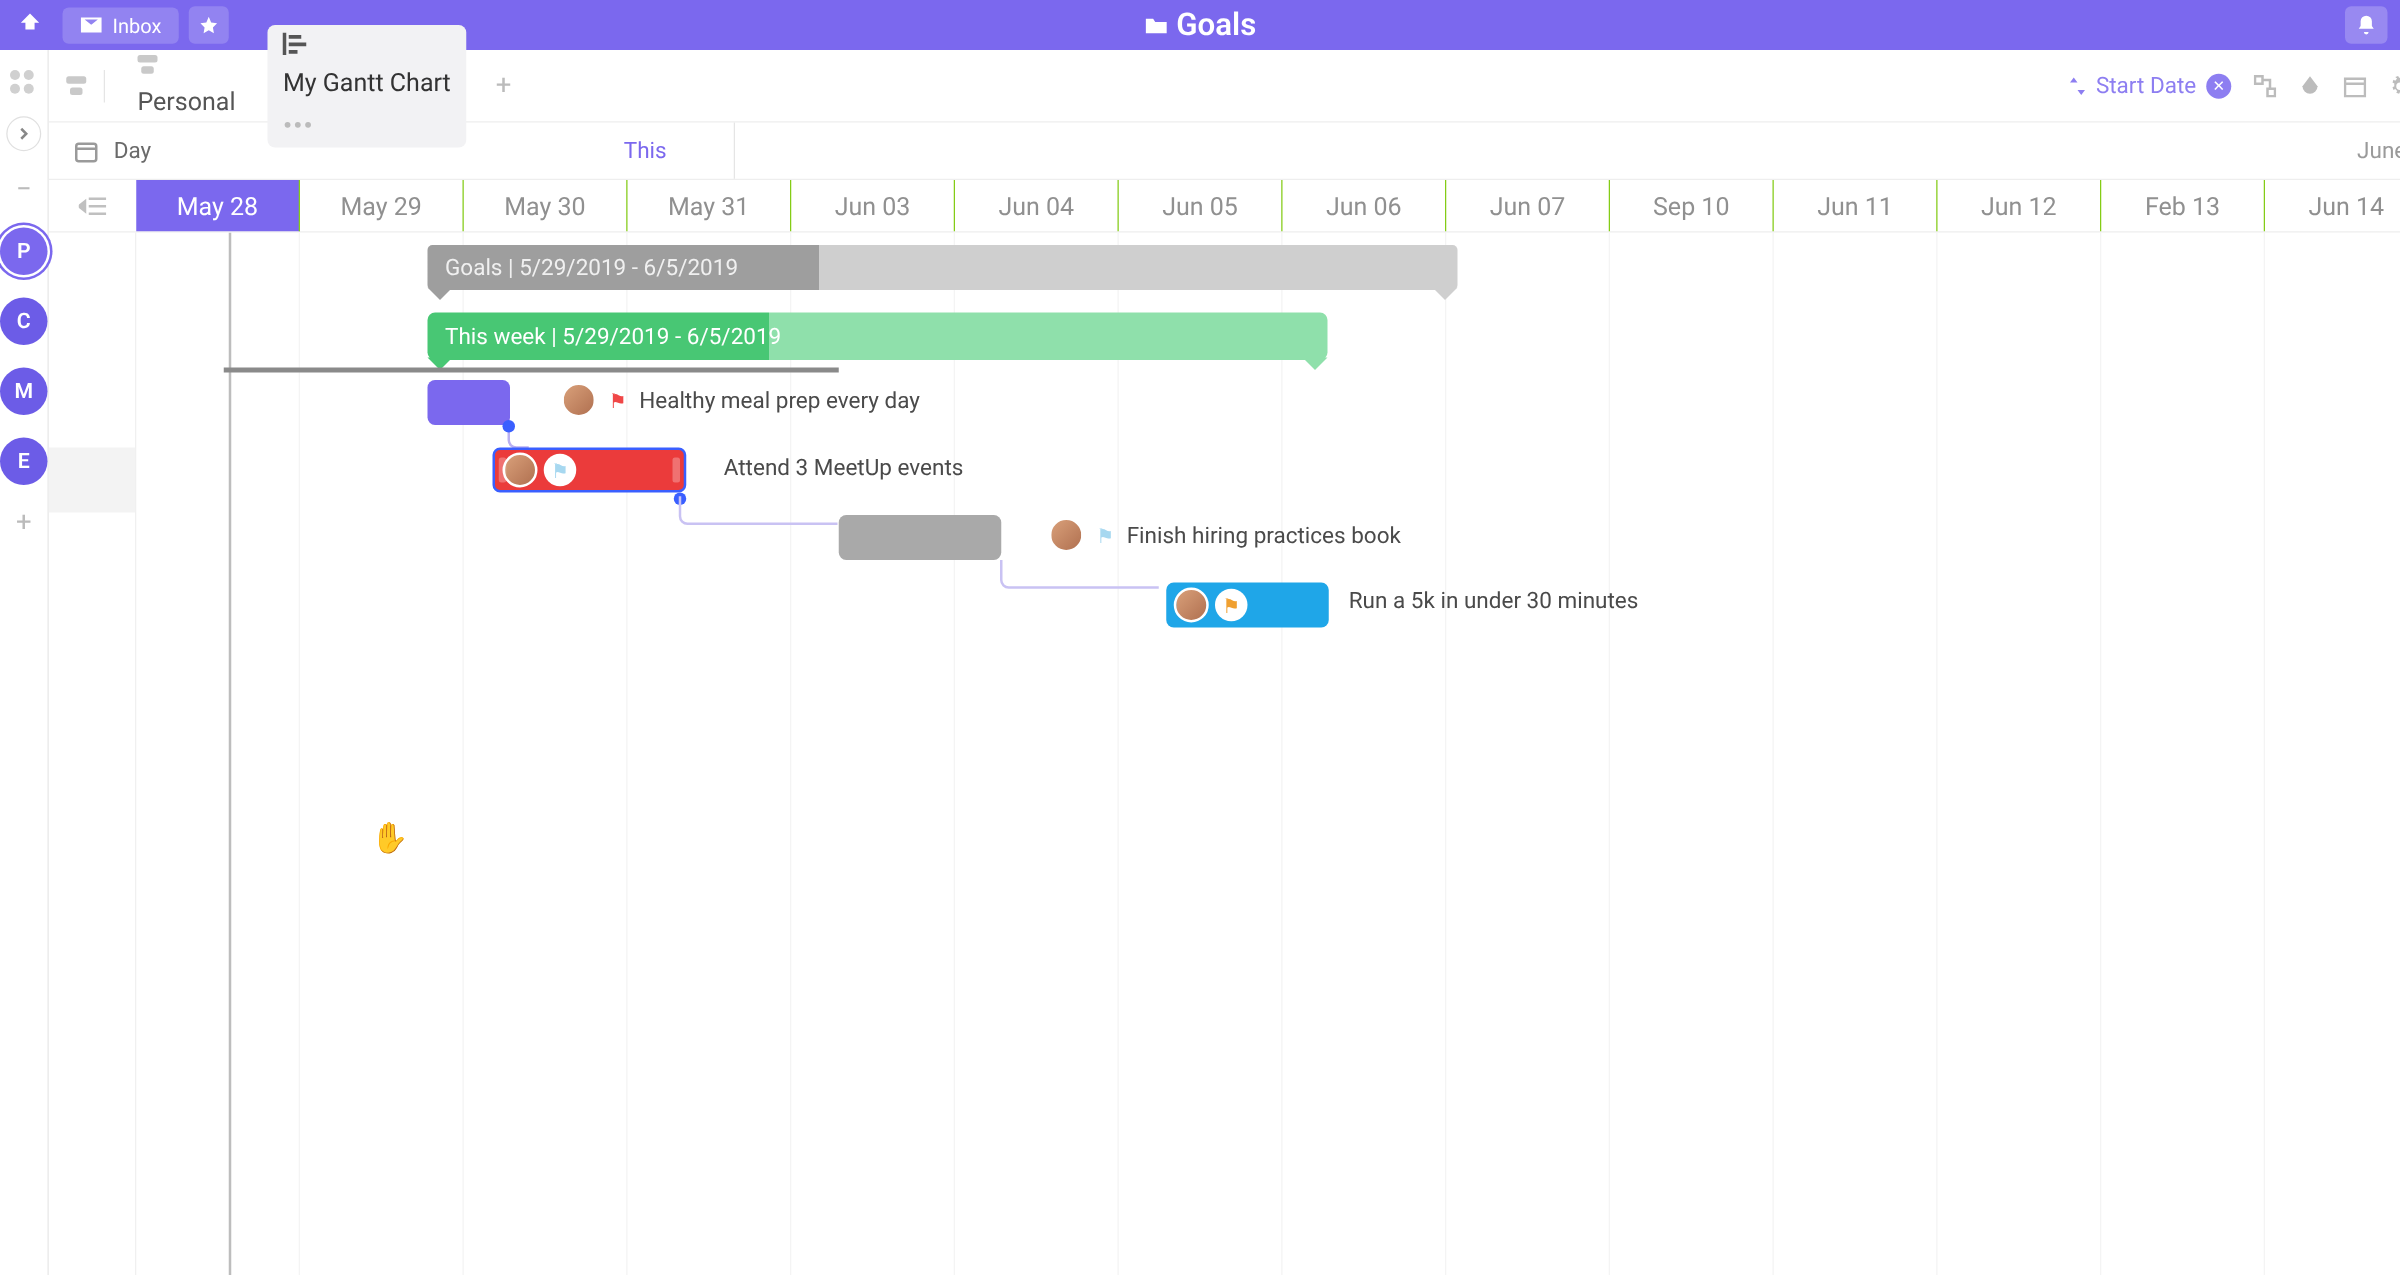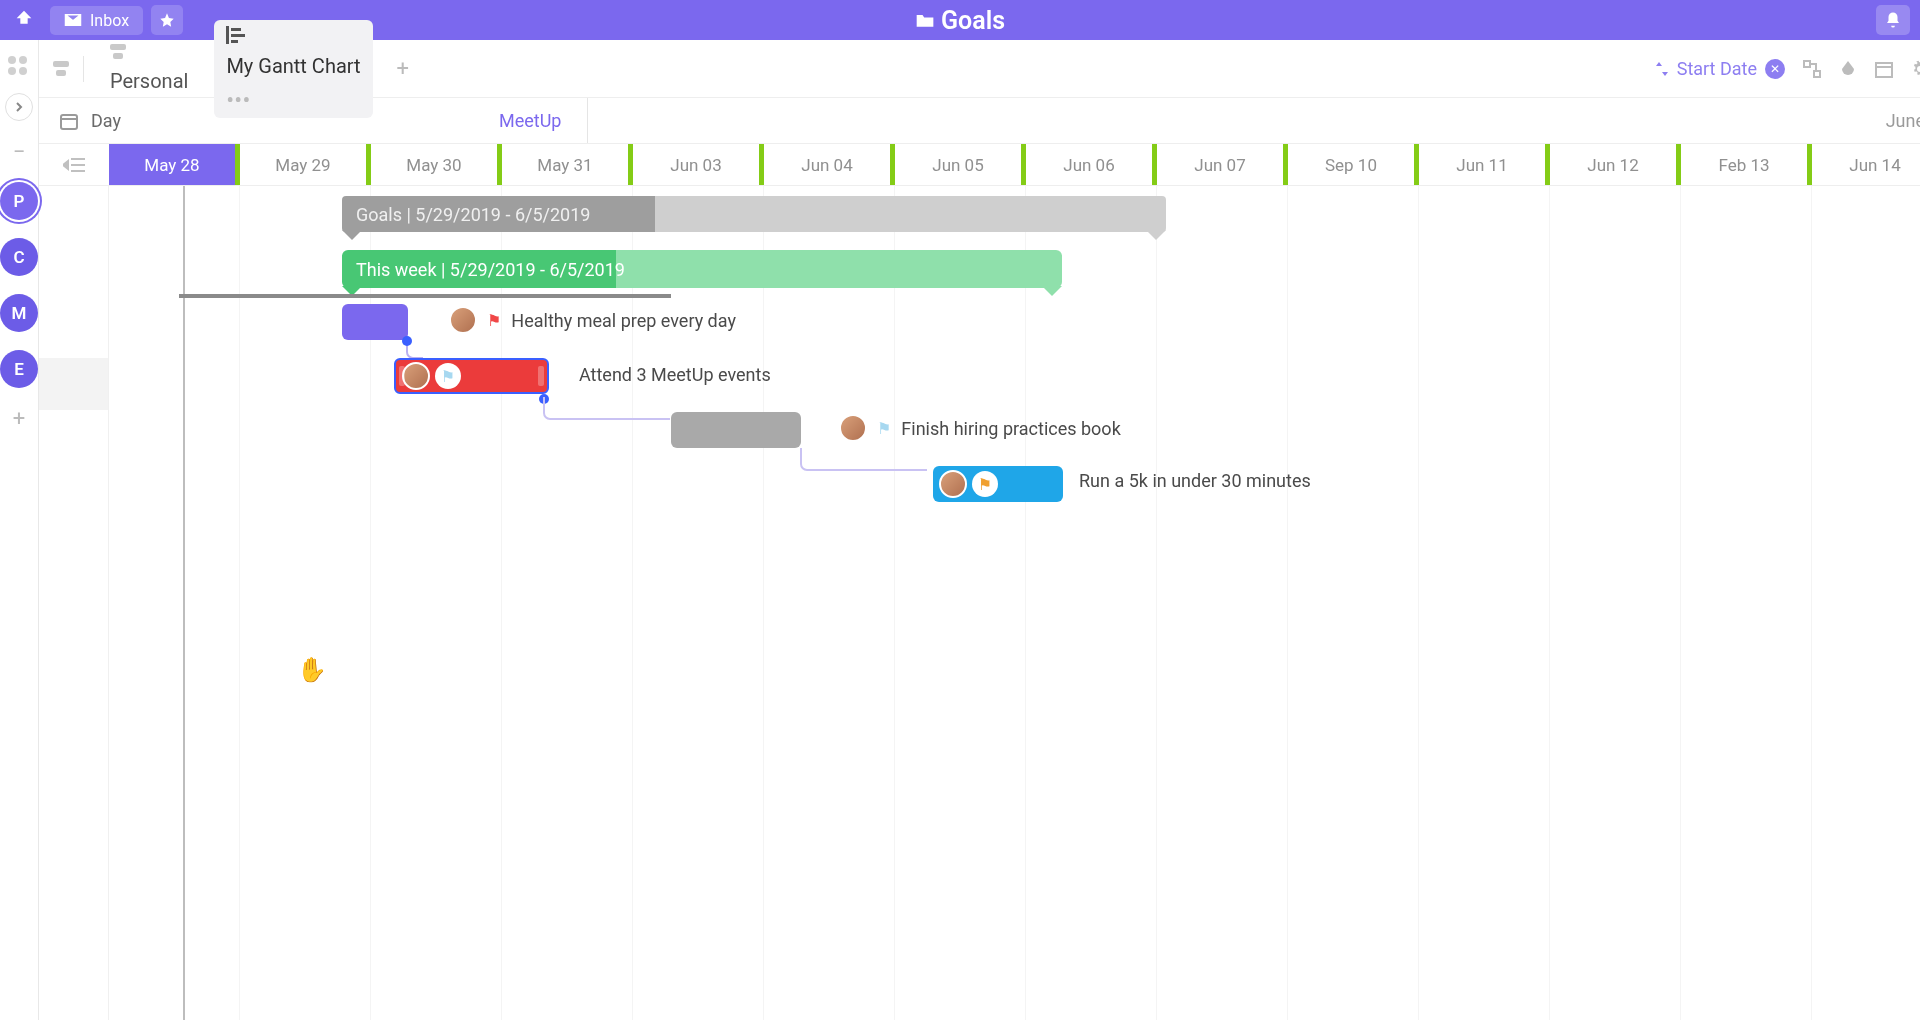--- a/index.html
+++ b/index.html
@@ -40,21 +40,21 @@
 .tb-ic { color: #bcbcbc; cursor: pointer; font-size: 18px; }
 
 .daybar { height: 46px; border-bottom: 1px solid #eee; display: flex; align-items: center; padding-left: 20px; position: relative; }
 .day-left { display: flex; align-items: center; gap: 12px; color: #6a6a6a; font-size: 18px; }
 .today-link { color: #7b68ee; font-size: 18px; cursor: pointer; position: absolute; left: 460px; }
 .month-lbl { position: absolute; right: 18px; color: #9a9a9a; font-size: 18px; }
 .daydivider { position:absolute; left:548px; top:0; bottom:0; width:1px; background:#e5e5e5; }
 
 .datesrow { height: 42px; border-bottom: 1px solid #eee; display: flex; position: relative; }
 .dates-left { width: 70px; display:flex; align-items:center; justify-content:center; color:#c0c0c0; }
-.date-cell { flex: 0 0 131px; display: flex; align-items: center; justify-content: center; color: #909090; font-size: 17px; border-right: 5px solid #84cc16; cursor:pointer; }
+.date-cell { flex: 0 0 131px; display: flex; align-items: center; justify-content: center; color: #909090; font-size: 20px; border-right: 1px solid #84cc16; cursor:pointer; }
 .date-cell.hl { background: #7b68ee; color: #fff; }
 
 .gantt-area { flex: 1; position: relative; overflow: hidden; }
 .grid { position: absolute; inset: 0; display: flex; }
 .grid-left { width: 70px; border-right: 1px solid #f0f0f0; position:relative; }
 .grid-left .row-hl { position:absolute; left:0; right:0; top:172px; height:52px; background:#f3f3f3; }
 .grid-col { flex: 0 0 131px; border-right: 1px solid #f4f4f4; }
 
 .today-line { position: absolute; top:0; bottom:0; width:2px; background:#bdbdbd; left:144px; }
 
@@ -203,21 +203,21 @@
     </div>
 
     <div class="daybar">
       <div class="day-left">
         <svg width="20" height="20" viewBox="0 0 20 20">
             <rect x="2" y="4" width="16" height="14" stroke="#9a9a9a" fill="none" stroke-width="2" rx="2"></rect>
             <path d="M2 8h16" stroke="#9a9a9a" stroke-width="2"></path>
           </svg>
         <span>Day</span>
       </div>
-      <span class="today-link">MeetUp</span>
+      <span class="today-link">This</span>
       <div class="daydivider"></div>
       <span class="month-lbl">June</span>
     </div>
 
     <div class="datesrow">
       <div class="dates-left">
         <svg width="22" height="16" viewBox="0 0 22 16">
             <path d="M0 8l5-4v8zM8 2h14M8 8h14M8 14h14" stroke="#c0c0c0" stroke-width="2" fill="#c0c0c0"></path>
           </svg>
       </div>

